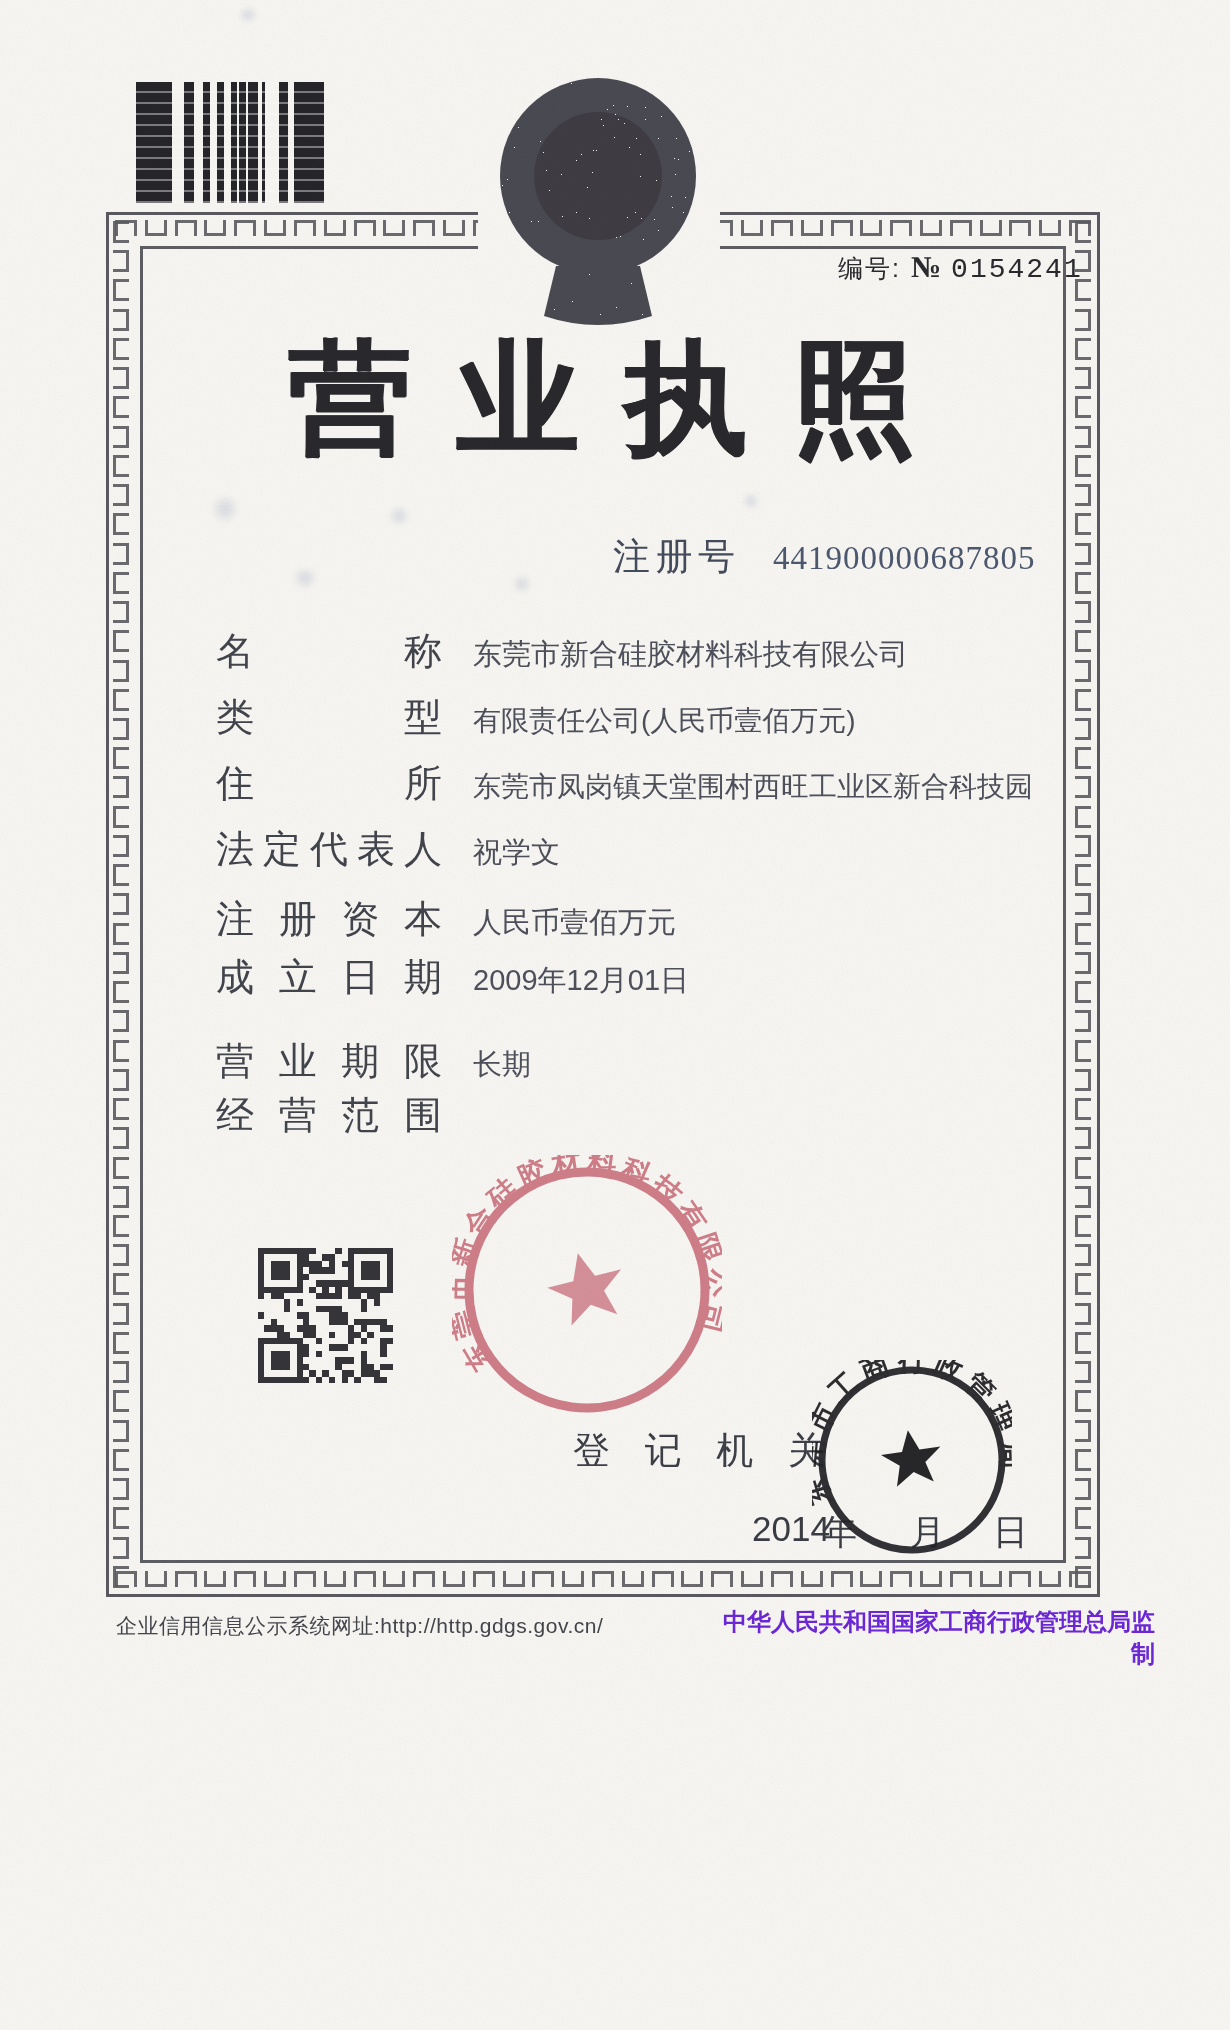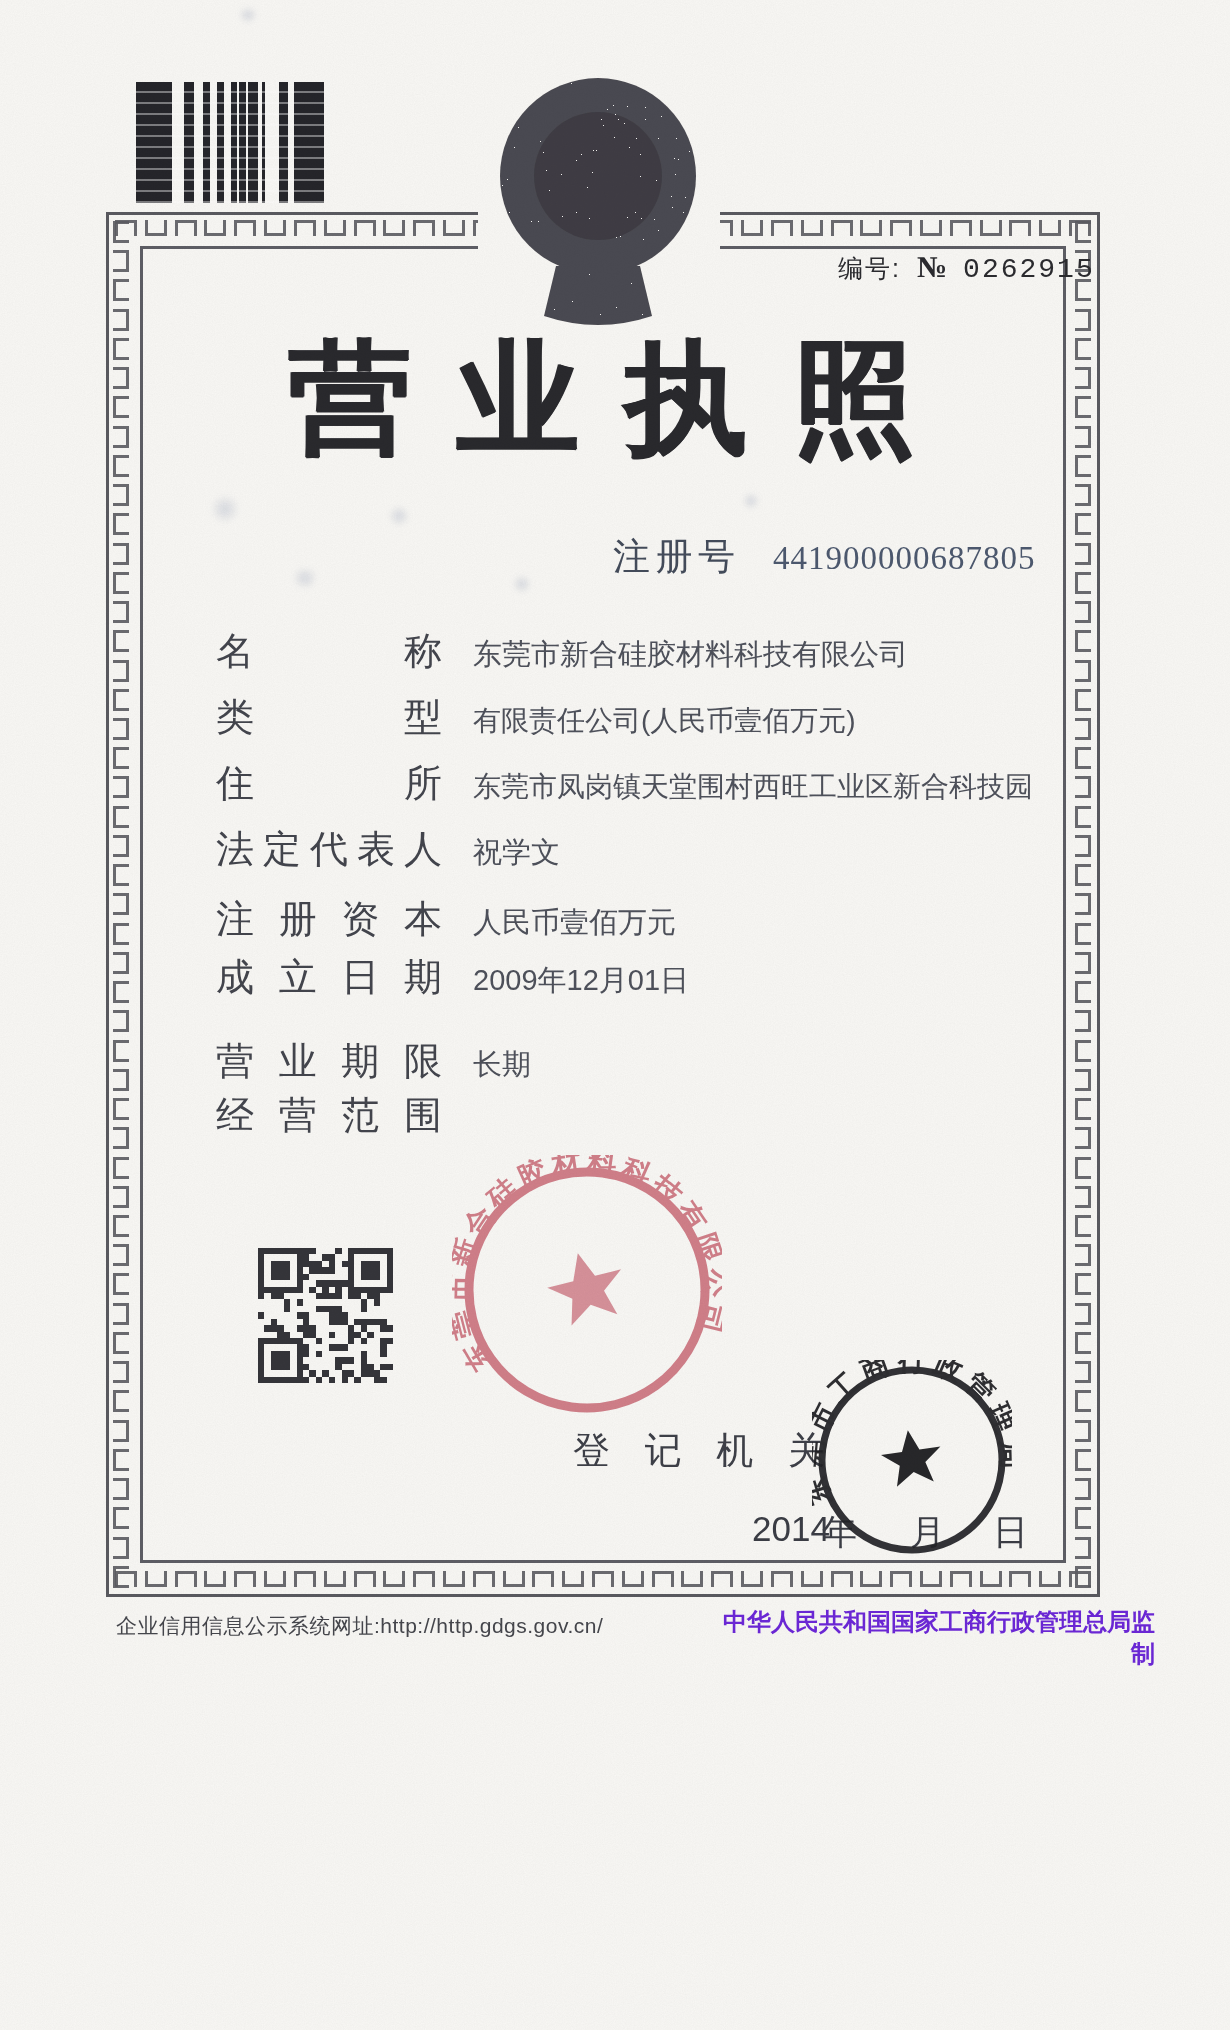--- a/index.html
+++ b/index.html
@@ -28,21 +28,21 @@
   .gk-bottom{left:6px;right:6px;bottom:5px;height:18px;}
   .gk-left{top:6px;bottom:6px;left:4px;width:18px;flex-direction:column;}
   .gk-right{top:6px;bottom:6px;right:4px;width:18px;flex-direction:column;}
   .gk{box-sizing:border-box;border:3px solid #5d5d63;flex:none;opacity:.9;}
   .gk.h{width:22px;height:16px;border-bottom:none;}
   .gk.h.alt{border-bottom:3px solid #5d5d63;border-top:none;}
   .gk.v{width:16px;height:22px;border-right:none;}
   .gk.v.alt{border-right:3px solid #5d5d63;border-left:none;}
 
   
-  .serial{left:838px;top:250px;display:flex;align-items:baseline;gap:16px;z-index:4;color:#2c2c30;}
+  .serial{left:838px;top:250px;display:flex;align-items:baseline;gap:10px;z-index:4;color:#2c2c30;}
   .serial .slabel{font-size:25px;letter-spacing:2px;}
   .serial .nosign{font-family:"Liberation Serif","DejaVu Serif",serif;font-weight:bold;font-size:30px;}
   .serial .snum{font-family:"Liberation Mono","DejaVu Sans Mono",monospace;font-size:28px;letter-spacing:2px;}
 
   
   .title{left:289px;top:328px;width:626px;height:142px;display:flex;justify-content:space-between;
          font-size:122px;line-height:140px;font-weight:900;color:#25252a;z-index:4;
          text-shadow:1px 0 0 #2a2a2e,-1px 0 0 #2a2a2e,0 1px 0 #2a2a2e;filter:contrast(.95);}
 
   
@@ -332,21 +332,21 @@
   <g filter="url(#grain)">
     <circle cx="100" cy="102" r="98" fill="#4c4b52"></circle>
     <path d="M58,192 L142,192 L154,242 Q100,260 46,242 Z" fill="#4c4b52"></path>
     <circle cx="100" cy="102" r="64" fill="#3f3e45"></circle>
   </g>
 </svg>
 
 <div class="abs serial">
   <span class="slabel">编号:</span>
   <span class="nosign">№</span>
-  <span class="snum">0262915</span>
+  <span class="snum">0154241</span>
 </div>
 
 <div class="abs title spread">
     <span>营</span>
     <span>业</span>
     <span>执</span>
     <span>照</span>
   </div>
 
 <div class="abs regline">

